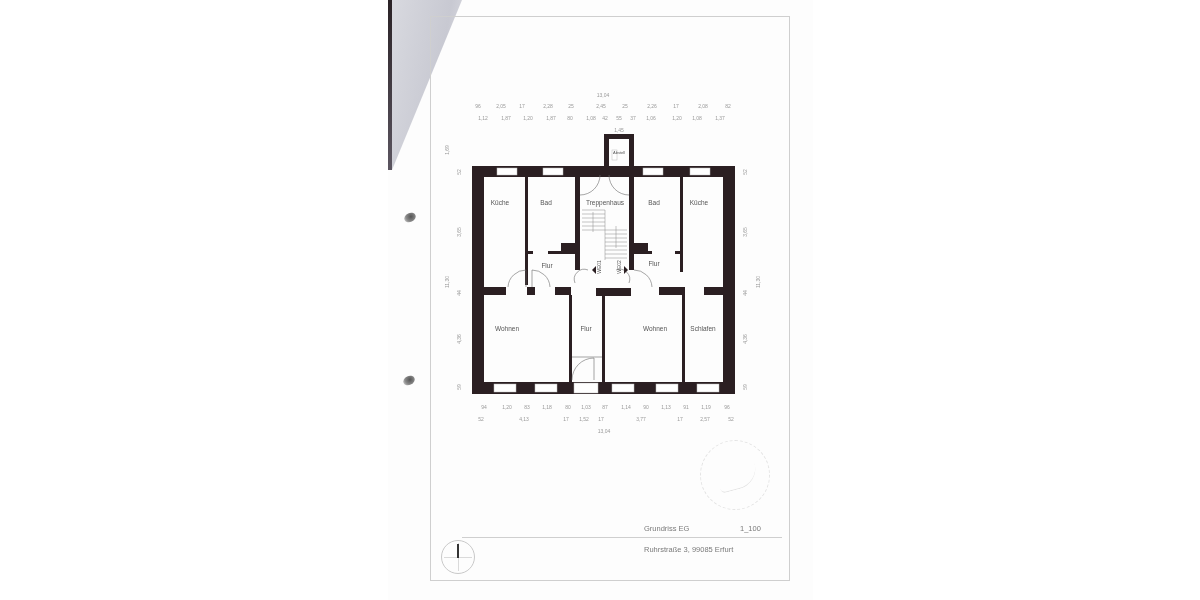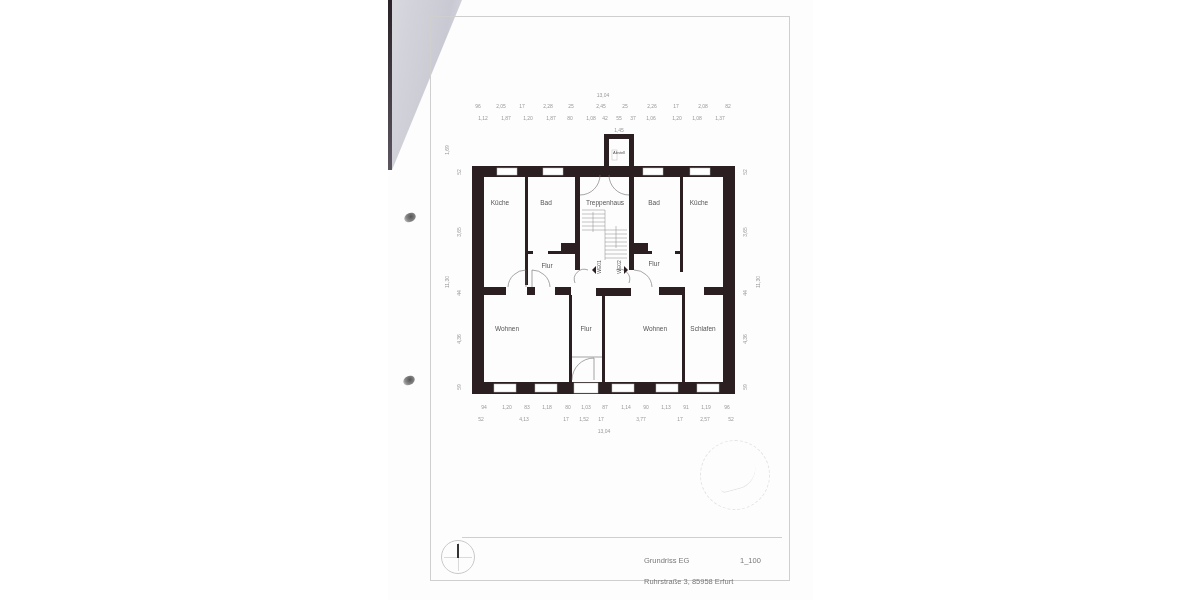--- a/index.html
+++ b/index.html
@@ -35,21 +35,21 @@
   }
   .dim-v {
     position: absolute; font-size: 5px; color: #9a9a9a; white-space: nowrap;
     transform: translate(-50%, -50%) rotate(-90deg);
   }
   .room-label {
     position: absolute; font-size: 6.5px; color: #555; white-space: nowrap;
     transform: translateX(-50%);
   }
   .title-line { position: absolute; left: 462px; top: 537px; width: 320px; height: 1px; background: #cfcfcf; }
-  .title-text { position: absolute; font-size: 7.5px; color: #7a7a7a; white-space: nowrap; margin-top: 32px; }
+  .title-text { position: absolute; font-size: 7.5px; color: #7a7a7a; white-space: nowrap; }
   .compass {
     position: absolute; left: 441px; top: 540px; width: 34px; height: 34px;
     border: 1px solid #c9c9c9; border-radius: 50%; box-sizing: border-box;
   }
   .compass .h { position: absolute; left: 2px; right: 2px; top: 16px; height: 1px; background: #dadada; }
   .compass .v { position: absolute; top: 2px; bottom: 2px; left: 16px; width: 1px; background: #dadada; }
   .compass .n { position: absolute; top: 3px; left: 15px; width: 2px; height: 14px; background: #333; }
   .stamp {
     position: absolute; left: 700px; top: 440px; width: 70px; height: 70px;
     border: 1px dashed #e3e3e3; border-radius: 50%; box-sizing: border-box;
@@ -245,18 +245,18 @@
   <div class="dim" style="left:731px;top:416px;">52</div>
 </div>
 <div class="dim" style="left:604px;top:428px;">13,04</div>
 
 <div class="stamp"></div>
 <div class="stamp-sign"></div>
 
 <div class="title-text" style="left:644px;top:524px;">Grundriss EG</div>
 <div class="title-text" style="left:740px;top:524px;">1_100</div>
 <div class="title-line"></div>
-<div class="title-text" style="left:644px;top:545px;">Ruhrstraße 3, 85958 Erfurt</div>
+<div class="title-text" style="left:644px;top:545px;">Ruhrstraße 3, 99085 Erfurt</div>
 <div class="compass">
   <div class="h"></div>
     <div class="v"></div>
     <div class="n"></div>
 </div>
 
 </body></html>

